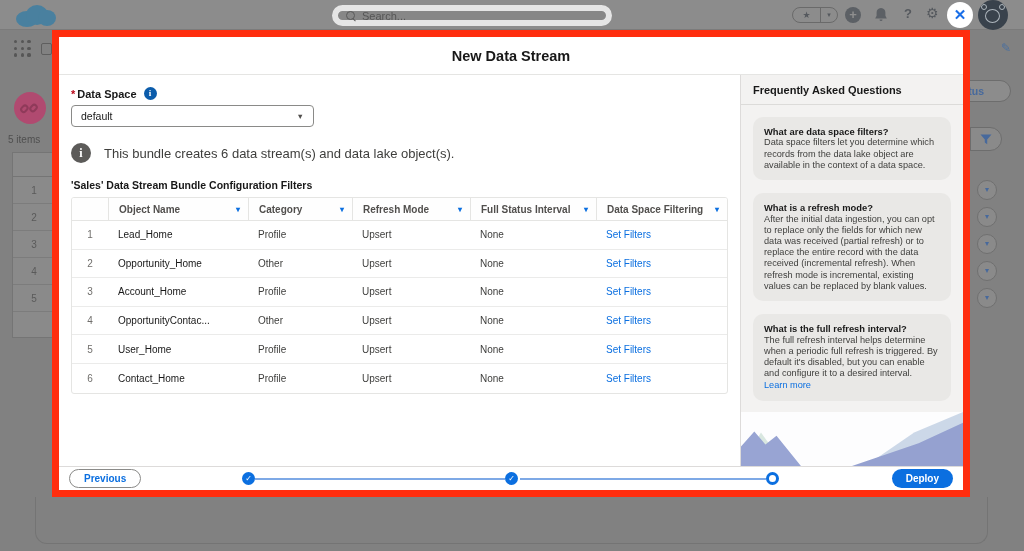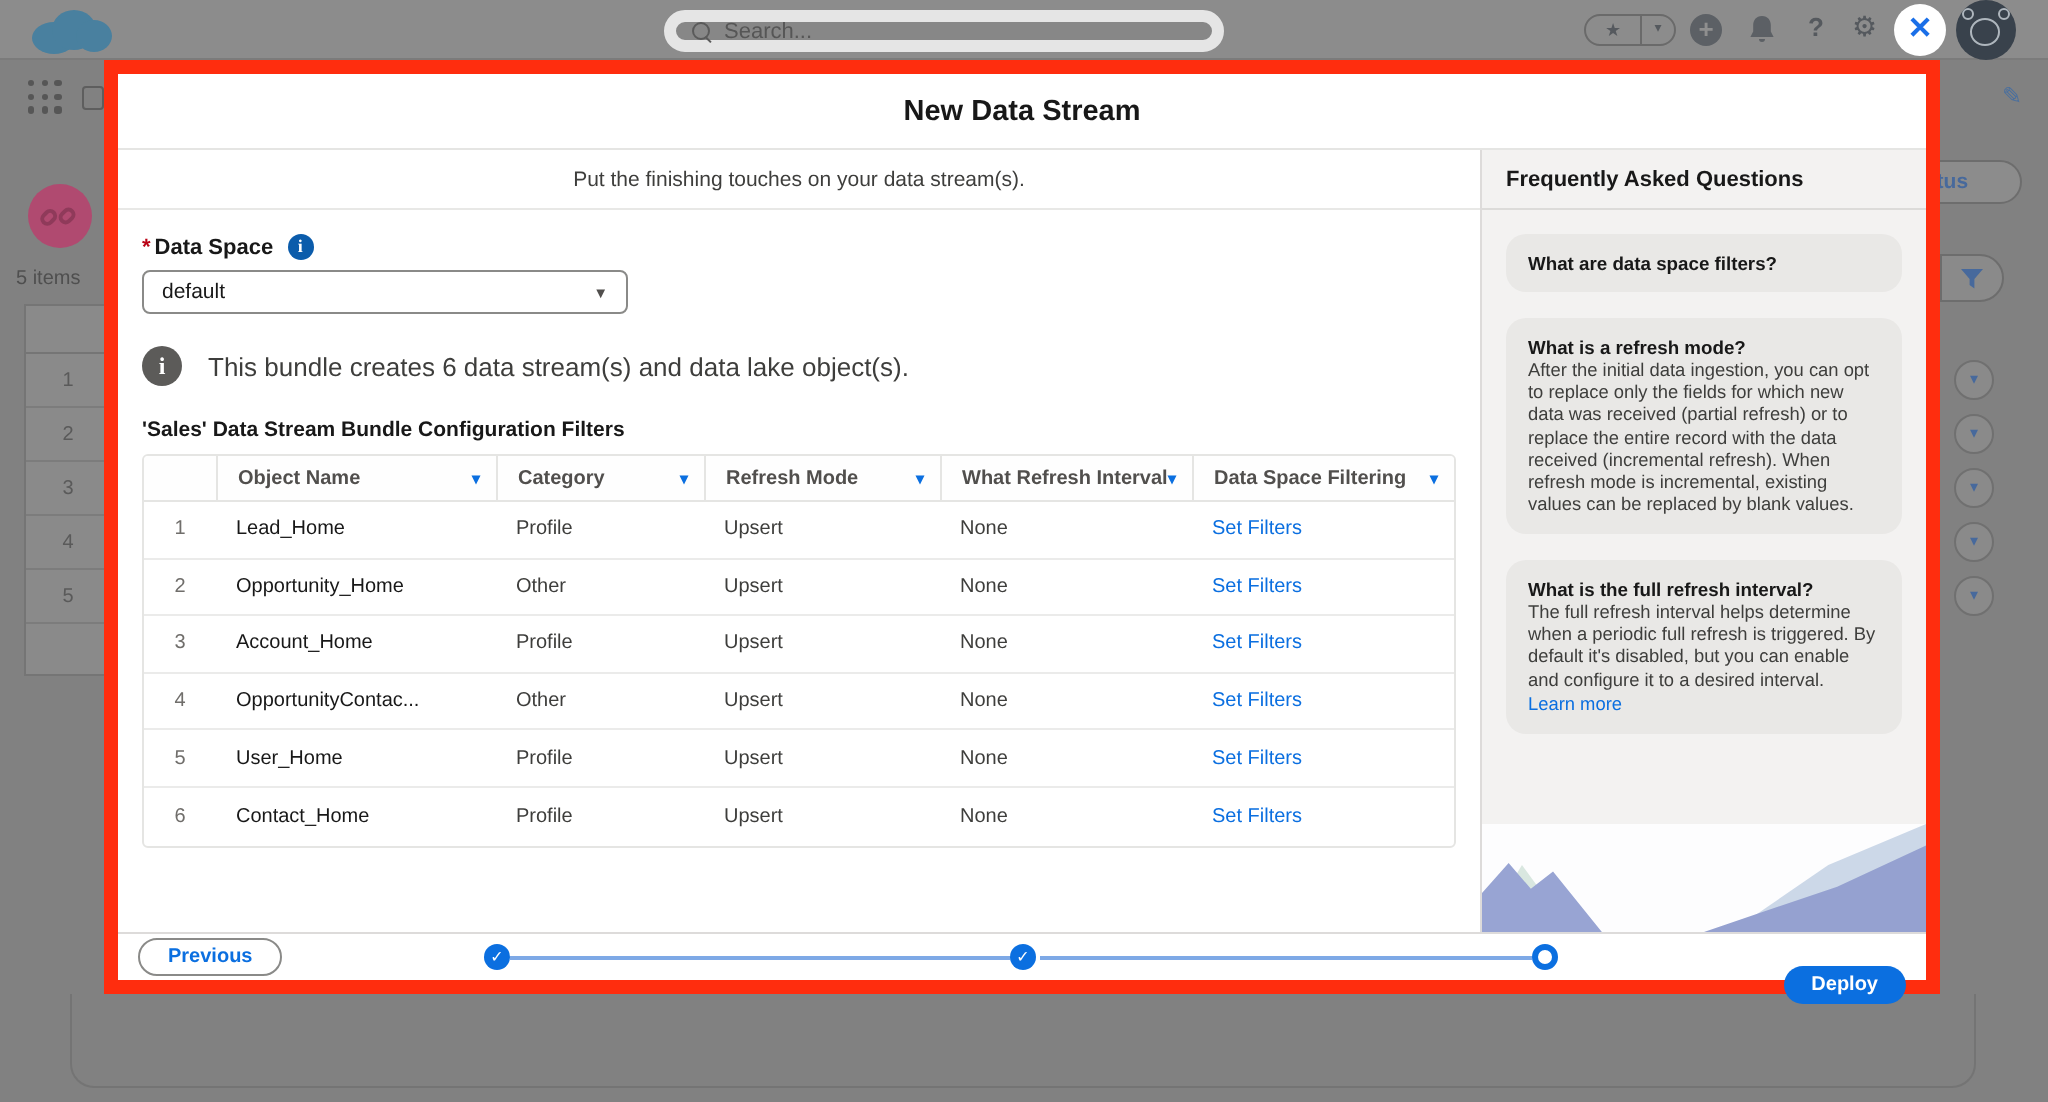--- a/index.html
+++ b/index.html
@@ -99,21 +99,21 @@
   .faq-link { color:#0b6fe0; cursor:pointer; margin-top:1px; }
   .illus { position:absolute; left:0; right:0; bottom:0; height:54px; background:#fdfdfe; overflow:hidden; }
   .illus .m1 { position:absolute; inset:0; background:#ccd8e8; clip-path:polygon(56% 100%, 78% 38%, 100% 0%, 100% 100%); }
   .illus .m2 { position:absolute; inset:0; background:#95a1d0; clip-path:polygon(50% 100%, 80% 58%, 100% 20%, 100% 100%); }
   .illus .m3 { position:absolute; inset:0; background:#d9e7e0; clip-path:polygon(0% 100%, 9% 38%, 20% 100%); }
   .illus .m4 { position:absolute; inset:0; background:#98a4d3; clip-path:polygon(0% 100%, 0% 64%, 6% 36%, 11% 60%, 16% 44%, 27% 100%); }
 
   
   .m-footer { height:24px; flex:0 0 auto; border-top:1px solid #dddbda; position:relative; background:#fff; }
   .btn-prev { position:absolute; left:10px; top:2px; height:19px; padding:0 14px; border:1px solid #8a8a88; border-radius:10px; background:#fff; color:#0b6fe0; font-size:10px; font-weight:bold; line-height:17px; cursor:pointer; font-family:"Liberation Sans",sans-serif; }
-  .btn-deploy { position:absolute; right:10px; top:16px; height:19px; padding:0 14px; border:none; border-radius:10px; background:#0b6fe0; color:#fff; font-size:10px; font-weight:bold; line-height:19px; cursor:pointer; font-family:"Liberation Sans",sans-serif; }
+  .btn-deploy { position:absolute; right:10px; top:2px; height:19px; padding:0 14px; border:none; border-radius:10px; background:#0b6fe0; color:#fff; font-size:10px; font-weight:bold; line-height:19px; cursor:pointer; font-family:"Liberation Sans",sans-serif; }
   .pline { position:absolute; top:11px; height:2px; background:#7ea9e6; }
   .pl1 { left:196px; width:250px; } .pl2 { left:461px; width:246px; }
   .pdot { position:absolute; top:5px; width:13px; height:13px; border-radius:50%; background:#0b6fe0; color:#fff; font-size:8px; line-height:13px; text-align:center; }
   .pd1 { left:183px; } .pd2 { left:446px; }
   .pdot.ring { left:707px; background:#fff; border:3px solid #0b6fe0; }
 </style>
 </head>
 <body>
 
 <div class="backdrop">
@@ -199,21 +199,20 @@
 
 <div class="modal">
   <div class="modal-inner">
     <div class="m-header">
       <div class="m-title">New Data Stream</div>
     </div>
 
     <div class="m-body">
 
       <div class="m-main">
-        <div class="m-subtitle">Put the finishing touches on your data stream(s).</div>
         <div class="m-content">
           <div class="ds-label">
             <span class="req">*</span>
             <span>Data Space</span>
             <span class="info-dot">i</span>
           </div>
           <div class="ds-select">
             <span>default</span>
             <span class="caret">▼</span>
           </div>
@@ -234,21 +233,21 @@
                 </div>
               <div class="hc col-cat">
                   <span>Category</span>
                   <span class="chev">▾</span>
                 </div>
               <div class="hc col-ref">
                   <span>Refresh Mode</span>
                   <span class="chev">▾</span>
                 </div>
               <div class="hc col-int">
-                  <span>What Refresh Interval</span>
+                  <span>Full Status Interval</span>
                   <span class="chev">▾</span>
                 </div>
               <div class="hc col-fil">
                   <span>Data Space Filtering</span>
                   <span class="chev">▾</span>
                 </div>
             </div>
 
             <div class="trow">
               <div class="cell num col-num">1</div>
@@ -300,20 +299,21 @@
             </div>
           </div>
         </div>
       </div>
 
       <div class="m-side">
         <div class="faq-head">Frequently Asked Questions</div>
         <div class="faq-cards">
           <div class="faq-card">
             <div class="faq-q">What are data space filters?</div>
+            <div class="faq-a">Data space filters let you determine which records from the data lake object are available in the context of a data space.</div>
           </div>
           <div class="faq-card">
             <div class="faq-q">What is a refresh mode?</div>
             <div class="faq-a">After the initial data ingestion, you can opt to replace only the fields for which new data was received (partial refresh) or to replace the entire record with the data received (incremental refresh). When refresh mode is incremental, existing values can be replaced by blank values.</div>
           </div>
           <div class="faq-card">
             <div class="faq-q">What is the full refresh interval?</div>
             <div class="faq-a">The full refresh interval helps determine when a periodic full refresh is triggered. By default it's disabled, but you can enable and configure it to a desired interval.</div>
             <div class="faq-link">Learn more</div>
           </div>

